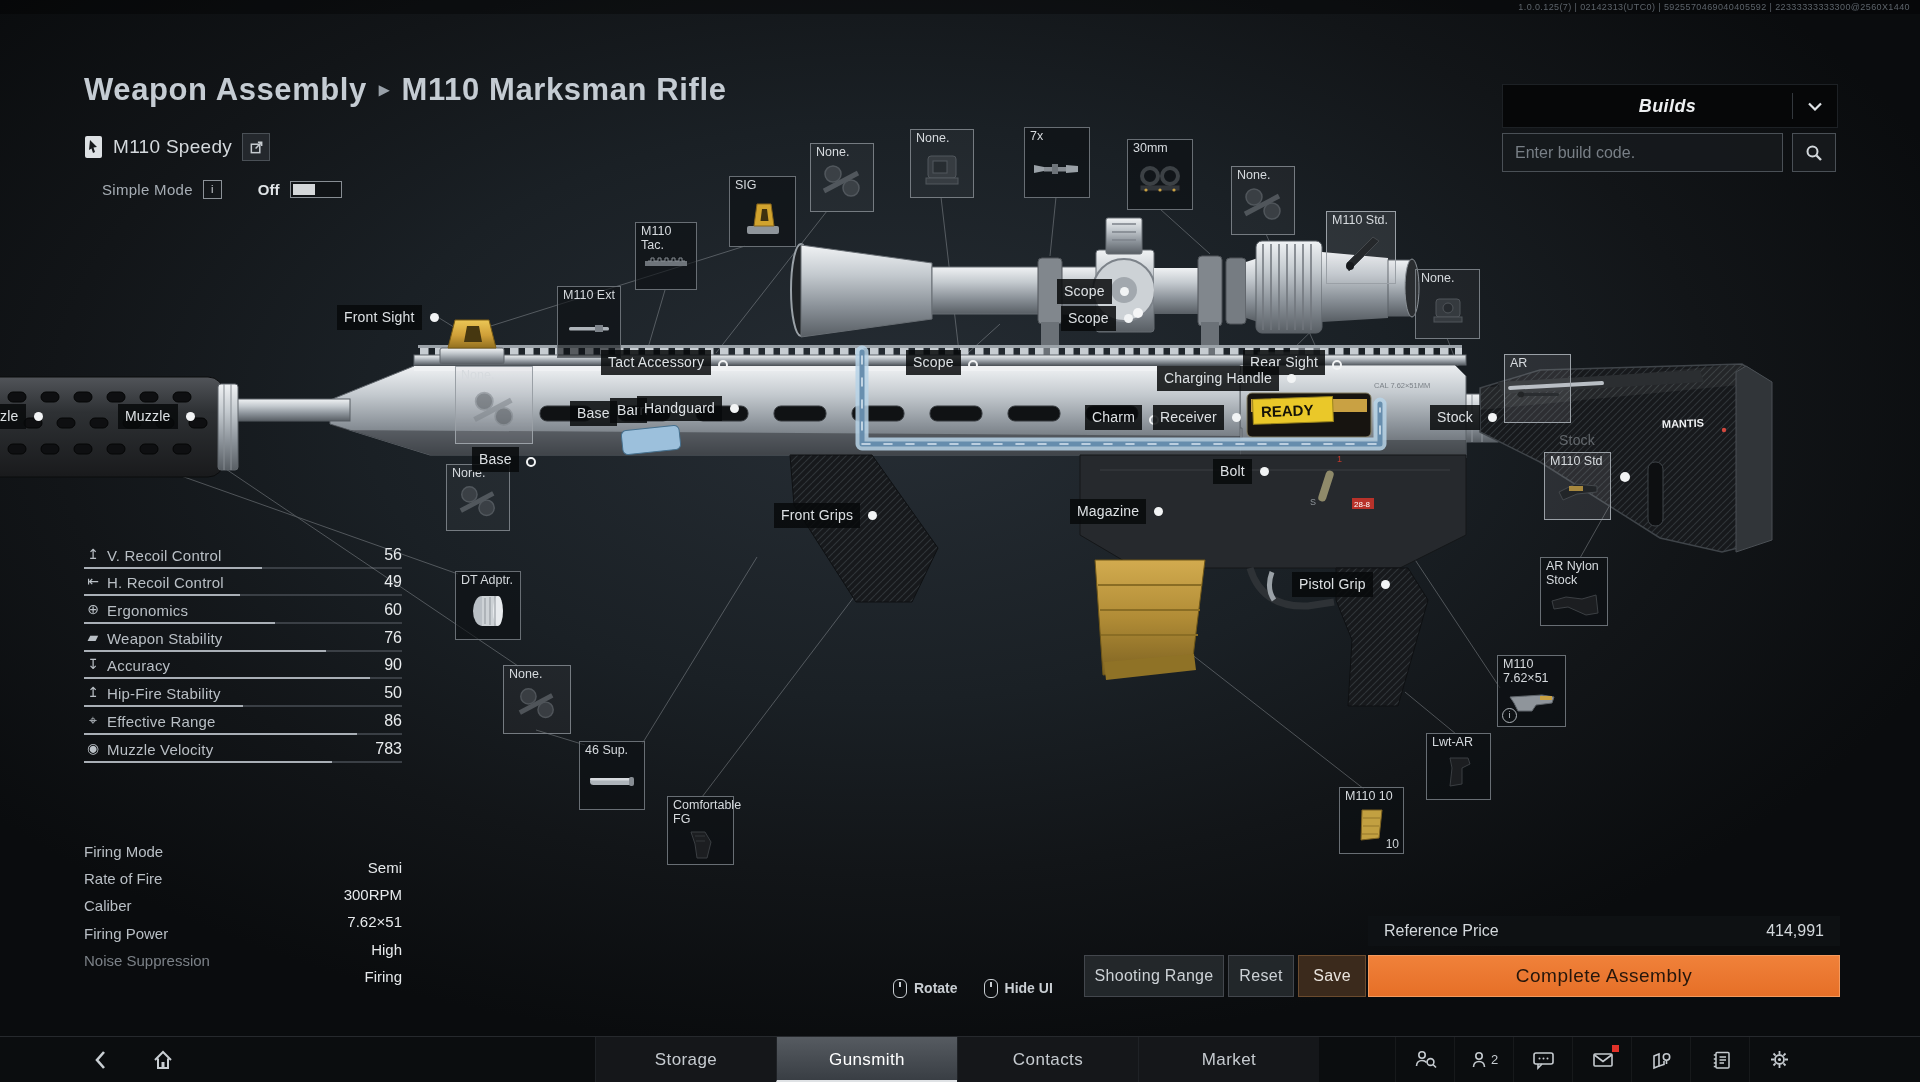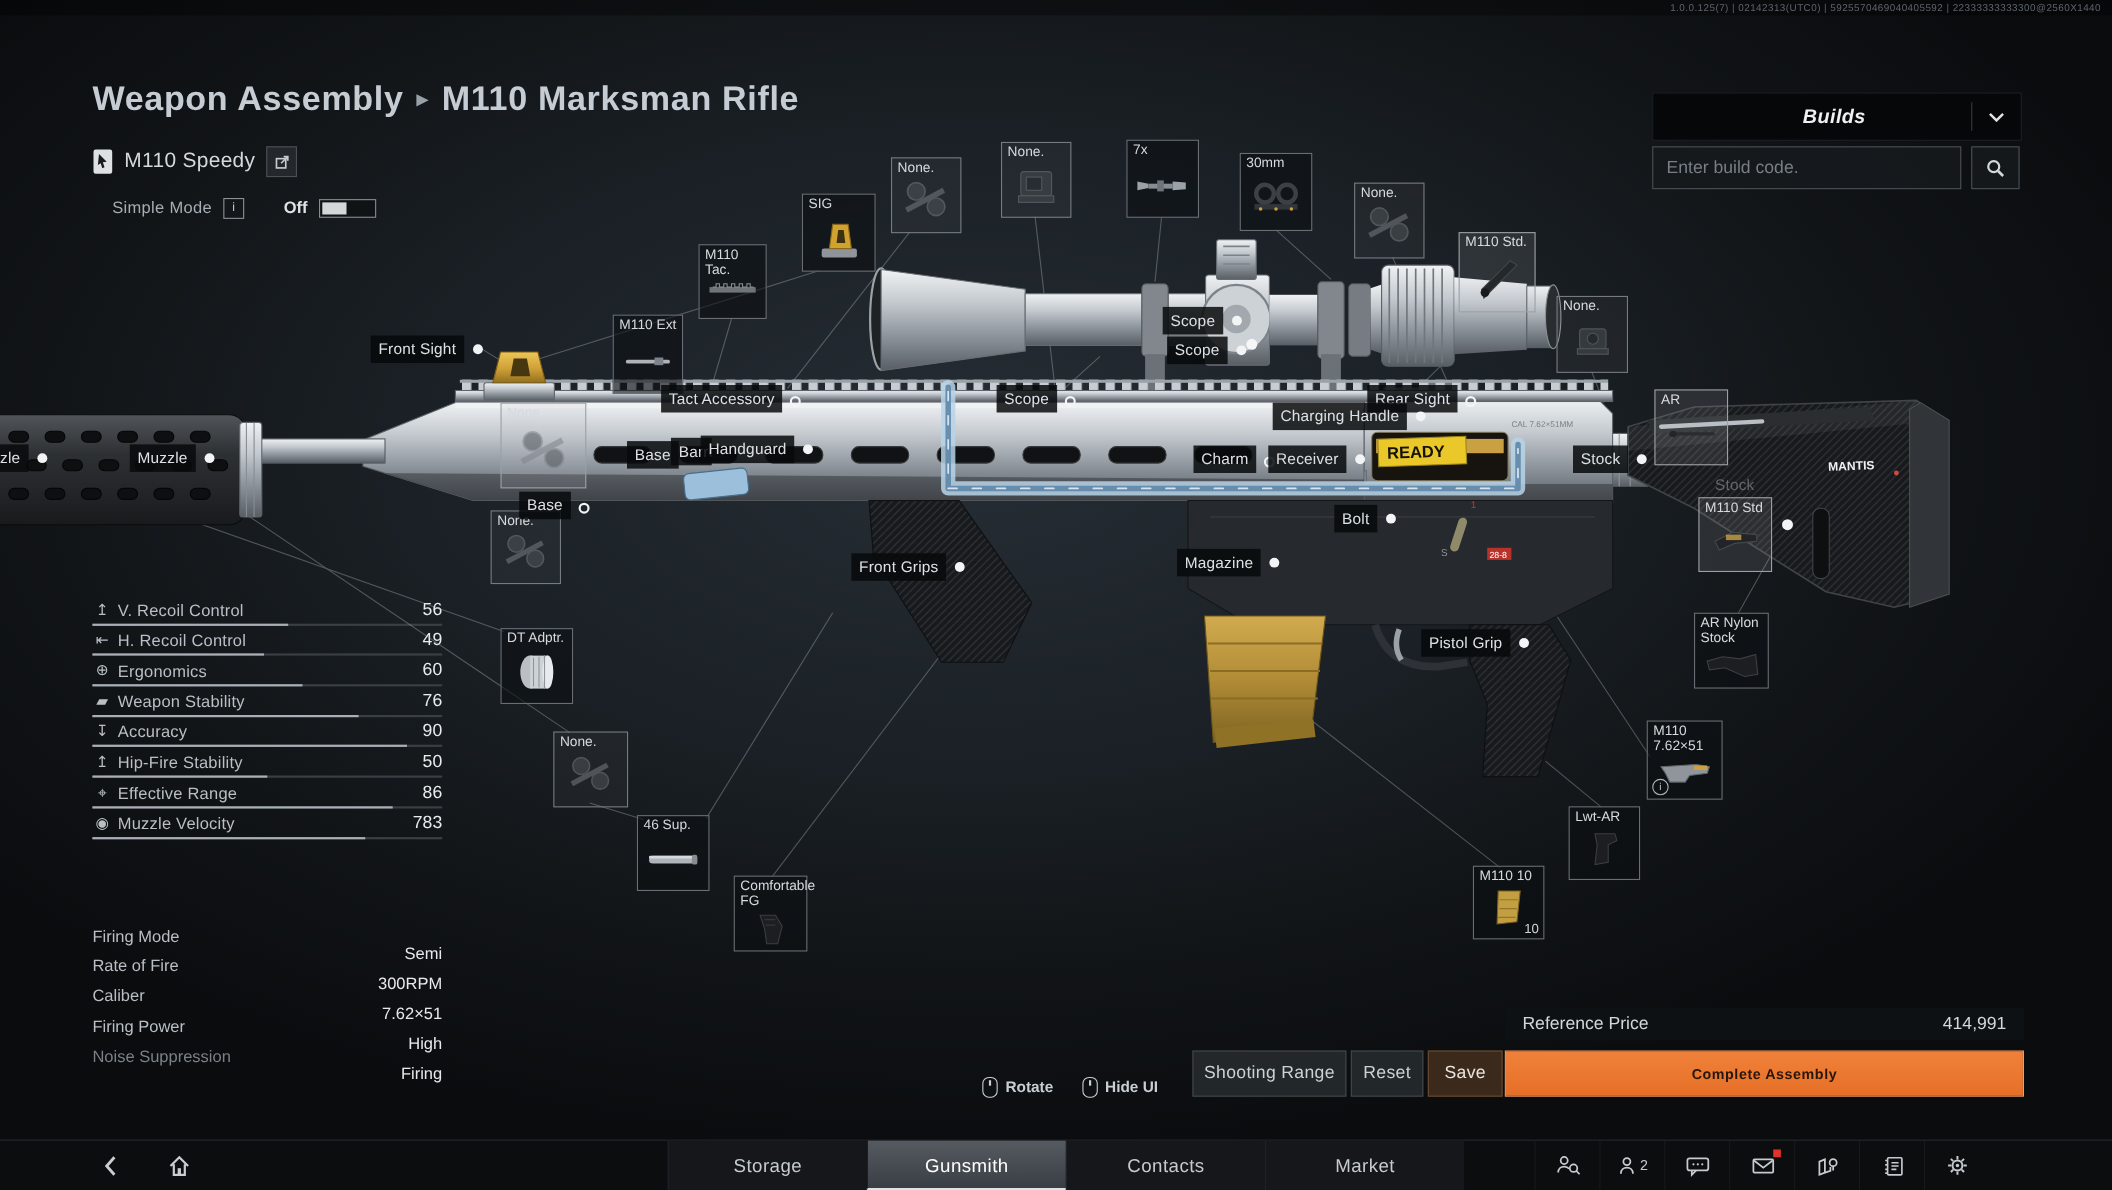--- a/index.html
+++ b/index.html
@@ -37,29 +37,29 @@
   .buildsbtn .chev{width:44px;height:26px;border-left:1px solid #33383d;display:flex;align-items:center;justify-content:center;}
   .codeinput{position:absolute;left:1502px;top:133px;width:281px;height:39px;background:rgba(22,25,29,.9);border:1px solid #4a5056;color:#cdd2d6;font-size:16px;padding:0 12px;box-sizing:border-box;font-family:"Liberation Sans",sans-serif;}
   .codeinput::placeholder{color:#787f86;}
   .searchbtn{position:absolute;left:1792px;top:133px;width:44px;height:39px;background:rgba(22,25,29,.9);border:1px solid #4a5056;display:flex;align-items:center;justify-content:center;box-sizing:border-box;cursor:pointer;}
   
   .pricebar{position:absolute;left:1368px;top:916px;width:472px;height:30px;background:rgba(15,18,21,.88);display:flex;align-items:center;justify-content:space-between;padding:0 16px;box-sizing:border-box;}
   .pricebar .pl{font-size:16px;color:#d3d8dc;}
   .pricebar .pv{font-size:16px;color:#d3d8dc;}
   .abtn{position:absolute;top:955px;height:42px;display:flex;align-items:center;justify-content:center;font-size:16px;color:#ccd1d5;background:rgba(37,41,45,.92);border:1px solid #43474d;box-sizing:border-box;cursor:pointer;letter-spacing:.3px;}
   .abtn.save{background:#3b2a1c;border-color:#6b4b2e;color:#e9e4de;}
-  .abtn.complete{background:linear-gradient(#f0813a,#e66f27);border:1px solid #f49a5e;color:#26160b;font-weight:bold;font-size:13px;letter-spacing:.5px;}
+  .abtn.complete{background:linear-gradient(#f0813a,#e66f27);border:1px solid #f49a5e;color:#26160b;font-weight:normal;font-size:19px;letter-spacing:.5px;}
   .hintrow{position:absolute;left:893px;top:977px;height:22px;display:flex;align-items:center;gap:26px;}
   .hint{display:flex;align-items:center;gap:7px;font-size:14px;font-weight:bold;color:#c9ced3;}
   .mouse{width:12px;height:17px;border:1.5px solid #c9ced3;border-radius:6px;position:relative;}
   .mouse::after{content:"";position:absolute;left:50%;top:2px;width:2px;height:5px;background:#c9ced3;transform:translateX(-50%);}
   
   .nav{position:absolute;left:0;top:1036px;width:1920px;height:46px;background:#0b0d0f;border-top:1px solid #26292d;box-sizing:border-box;}
   .navbtn{position:absolute;top:0;width:50px;height:45px;display:flex;align-items:center;justify-content:center;cursor:pointer;}
-  .tab{position:absolute;top:0;width:181px;height:45px;line-height:45px;text-align:center;font-size:17px;color:#c6cbd0;background:#15171a;border-left:1px solid #1f2226;box-sizing:border-box;cursor:pointer;letter-spacing:.4px;margin-left:12px;}
+  .tab{position:absolute;top:0;width:181px;height:45px;line-height:45px;text-align:center;font-size:17px;color:#c6cbd0;background:#15171a;border-left:1px solid #1f2226;box-sizing:border-box;cursor:pointer;letter-spacing:.4px;}
   .tab.active{background:linear-gradient(#565b61,#393e44);color:#fff;border-bottom:2px solid #dfe2e5;}
   .nico{position:absolute;top:0;width:59px;height:45px;display:flex;align-items:center;justify-content:center;border-left:1px solid rgba(255,255,255,.05);cursor:pointer;}
   .fcount{font-size:13px;color:#c6cbd0;margin-left:2px;}
   .reddot{position:absolute;top:8px;right:13px;width:7px;height:7px;background:#e23229;}
   
   .chip{position:absolute;height:21px;line-height:21px;background:rgba(7,9,11,.85);color:#dde1e4;font-size:14px;padding:2px 7px;white-space:nowrap;letter-spacing:.2px;cursor:pointer;z-index:6;}
   .chip.ghosttext{background:none;color:#9aa0a6;opacity:.55;}
   .chip.clip{width:30px;overflow:hidden;padding-right:0;z-index:5;}
   .mk{position:absolute;top:50%;margin-top:-4.5px;right:-17px;width:9px;height:9px;border-radius:50%;}
   .mk.f{background:#f2f4f5;}

